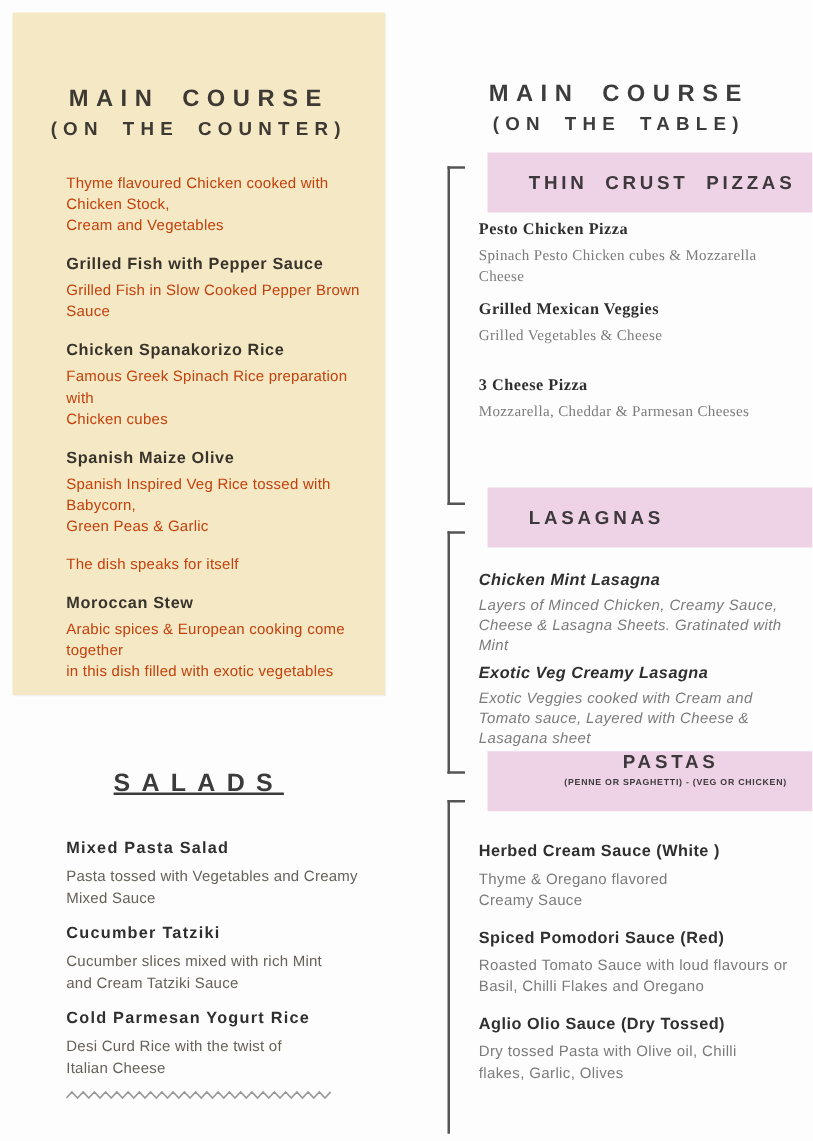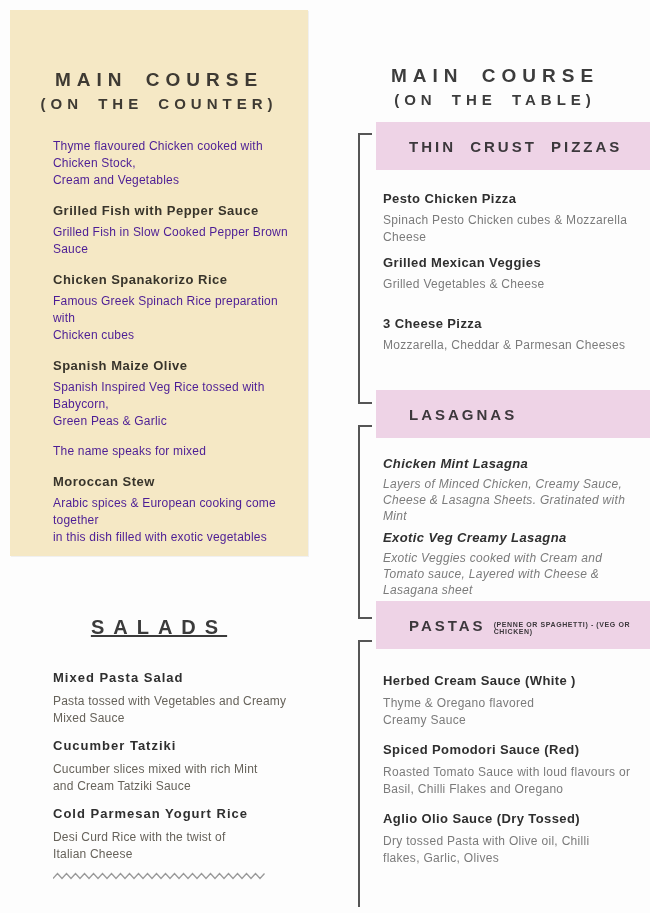--- a/index.html
+++ b/index.html
@@ -24,21 +24,21 @@
     color:#3e3a33; line-height:18px; margin-top:3px;
   }
   .panel-items { margin-top:25px; padding:0 16px 0 43px; }
 
   .mi { margin-bottom:13px; }
   .mi-name {
     font-size:13px; font-weight:bold; color:#38342b; letter-spacing:0.5px;
     line-height:18px; margin-bottom:4px; white-space:pre-line;
   }
   .mi-desc {
-    font-size:12px; color:#4c1d95; letter-spacing:0.2px;
+    font-size:12px; color:#c2410c; letter-spacing:0.2px;
     line-height:17px; white-space:pre-line;
   }
 
   
   .salads-section { position:absolute; left:10px; top:616px; width:298px; }
   .salads-title {
     font-size:20px; font-weight:bold; letter-spacing:9px; color:#3b3b3b;
     text-align:center;
     text-decoration:underline;
   }
@@ -47,45 +47,45 @@
   .salads-items .mi-name { letter-spacing:1px; color:#2f2f2f; margin-bottom:6px; }
   .salads-items .mi-desc { color:#66625a; }
 
   .zigzag { position:absolute; left:53px; top:871px; }
 
   
   .right-title { position:absolute; left:370px; top:64px; width:250px; text-align:center; }
   .right-title .t1, .right-title .t2 { color:#3c3c3c; }
 
   .banner {
-    position:absolute; left:376px; right:0; height:48px;
+    position:absolute; left:390px; right:0; height:48px;
     background:#eed3e6; display:flex; align-items:center; padding-left:33px;
     box-sizing:border-box;
   }
   .banner-label {
     font-size:15px; font-weight:bold; letter-spacing:3px; word-spacing:7px;
     color:#3c383c;
   }
   .banner-note {
     font-size:7px; font-weight:bold; letter-spacing:0.6px; color:#3c383c;
     margin-left:8px; margin-top:5px;
   }
   .banner-1 { top:122px; }
   .banner-2 { top:390px; }
-  .banner-3 { top:601px; }
+  .banner-3 { top:601px;flex-direction:column; }
 
   .bracket { position:absolute; left:358px; width:12px; border-left:2px solid #555; }
   .bracket-top { border-top:2px solid #555; }
   .bracket-bottom { border-bottom:2px solid #555; }
   .bracket-1 { top:133px; height:267px; }
   .bracket-2 { top:425px; height:190px; }
   .bracket-3 { top:640px; height:265px; }
 
   .item-group { position:absolute; left:383px; width:255px; }
-  .group-1 { top:190px; }
+  .group-1 { top:174px;font-family:Liberation Serif, serif; }
   .group-2 { top:455px;font-style:italic; }
   .group-3 { top:672px; }
 
   .ri { margin-bottom:8px; }
   .ri-name {
     font-size:13px; font-weight:bold; color:#2f2f2f; letter-spacing:0.4px;
     line-height:18px; margin-bottom:4px; white-space:pre-line;
   }
   .ri-desc {
     font-size:12px; color:#7b7b7b; letter-spacing:0.3px;
@@ -122,21 +122,21 @@
         <div class="mi-name">Chicken Spanakorizo Rice</div>
         <div class="mi-desc">Famous Greek Spinach Rice preparation with
 Chicken cubes</div>
       </div>
       <div class="mi">
         <div class="mi-name">Spanish Maize Olive</div>
         <div class="mi-desc">Spanish Inspired Veg Rice tossed with Babycorn,
 Green Peas &amp; Garlic</div>
       </div>
       <div class="mi">
-        <div class="mi-desc">The name speaks for mixed</div>
+        <div class="mi-desc">The dish speaks for itself</div>
       </div>
       <div class="mi">
         <div class="mi-name">Moroccan Stew</div>
         <div class="mi-desc">Arabic spices &amp; European cooking come together
 in this dish filled with exotic vegetables</div>
       </div>
     </div>
   </div>
 
   <div class="salads-section">

